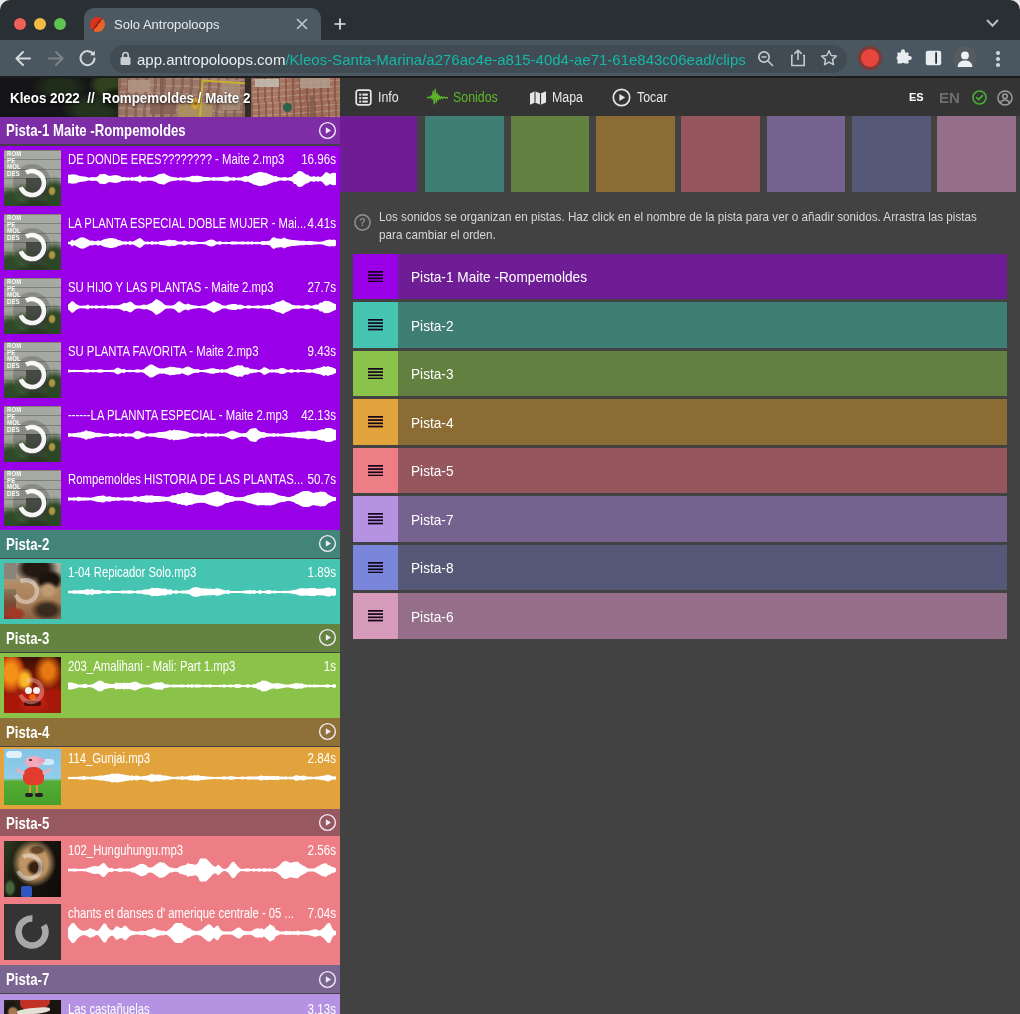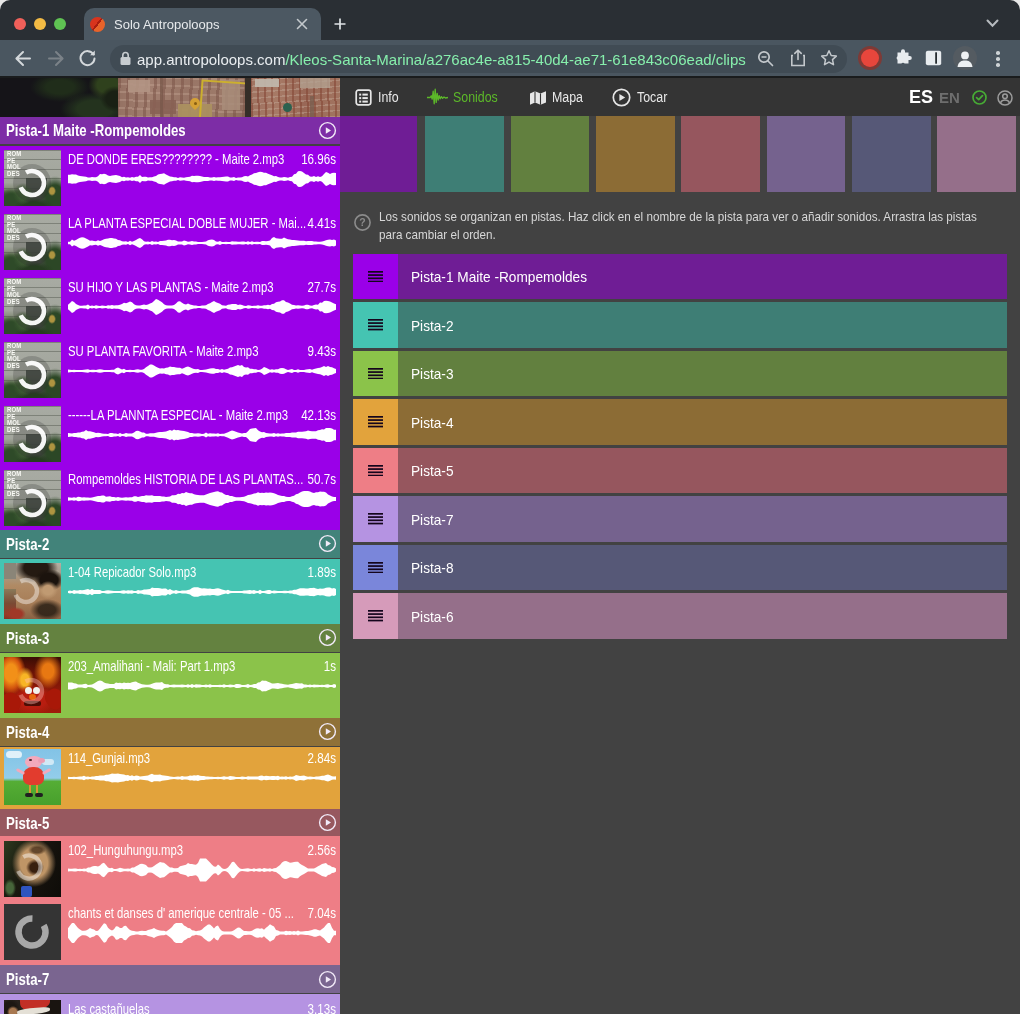--- a/index.html
+++ b/index.html
@@ -39,21 +39,21 @@
   </svg>
 <svg class="abs" style="left:78px;top:49px" width="19" height="19" viewBox="0 0 19 19">
     <path d="M15.5 5.5 A7 7 0 1 0 16.5 9.5" fill="none" stroke="#d4d8db" stroke-width="2" stroke-linecap="round"></path>
     <path d="M16.8 1.5 V6.2 H12.1 Z" fill="#d4d8db"></path>
   </svg>
 <div class="abs" style="left:110px;top:44.5px;width:737px;height:28.5px;border-radius:14.5px;background:#404b54"></div>
 <svg class="abs" style="left:119px;top:51px" width="13" height="15" viewBox="0 0 13 15">
     <rect x="1.5" y="6" width="10" height="8" rx="1.5" fill="#c7ccd0"></rect>
     <path d="M3.8 6 V4.2 A2.7 2.7 0 0 1 9.2 4.2 V6" fill="none" stroke="#c7ccd0" stroke-width="1.6"></path>
   </svg>
-<div class="abs" style="left:137px;top:50.5px;font-size:15px;color:#e9edf0;white-space:nowrap">app.antropoloops.com<span style="color:#86efac">/Kleos-Santa-Marina/a276ac4e-a815-40d4-ae71-61e843c06ead/clips</span></div>
+<div class="abs" style="left:137px;top:50.5px;font-size:15px;color:#e9edf0;white-space:nowrap">app.antropoloops.com<span style="color:#14b8a6">/Kleos-Santa-Marina/a276ac4e-a815-40d4-ae71-61e843c06ead/clips</span></div>
 <svg class="abs" style="left:757px;top:50px" width="17" height="17" viewBox="0 0 17 17">
     <circle cx="7" cy="7" r="5.2" fill="none" stroke="#c3c8cc" stroke-width="1.7"></circle>
     <path d="M11 11 L15.5 15.5" stroke="#c3c8cc" stroke-width="1.7" stroke-linecap="round"></path>
     <path d="M4.5 7 H9.5" stroke="#c3c8cc" stroke-width="1.5"></path>
   </svg>
 <svg class="abs" style="left:790px;top:49px" width="16" height="18" viewBox="0 0 16 18">
     <path d="M3 6.5 H1.8 V16.5 H14.2 V6.5 H13" fill="none" stroke="#c3c8cc" stroke-width="1.6"></path>
     <path d="M8 1.5 V10.5 M8 1.2 L4.8 4.4 M8 1.2 L11.2 4.4" fill="none" stroke="#c3c8cc" stroke-width="1.6" stroke-linecap="round"></path>
   </svg>
 <svg class="abs" style="left:820px;top:49px" width="18" height="18" viewBox="0 0 18 18">
@@ -93,20 +93,21 @@
 <div class="abs" style="left:190px;top:20px;width:10px;height:10px;border-radius:50% 50% 50% 0;transform:rotate(-45deg);background:#f2b73a"></div>
 <div class="abs" style="left:193.5px;top:23.5px;width:3px;height:3px;border-radius:50%;background:#9a6a12"></div>
 <div class="abs" style="left:245px;top:0;width:6px;height:39px;background:#3c342c"></div>
 <div class="abs" style="left:251px;top:0;width:89px;height:39px;background:linear-gradient(90deg,#b5826d 0%,#bd8a72 30%,#ad7560 60%,#b8846c 100%)"></div>
 <div class="abs" style="left:251px;top:0;width:89px;height:39px;background:repeating-linear-gradient(88deg,rgba(150,80,60,.6) 0 2px,rgba(0,0,0,0) 2px 7px),repeating-linear-gradient(-4deg,rgba(220,190,170,.45) 0 1.5px,rgba(0,0,0,0) 1.5px 6px)"></div>
 <div class="abs" style="left:255px;top:1px;width:24px;height:8px;background:#d9cfc0;opacity:.95"></div>
 <div class="abs" style="left:300px;top:0px;width:30px;height:10px;background:#cbb7a2;opacity:.8"></div>
 <div class="abs" style="left:283px;top:25px;width:9px;height:9px;border-radius:50%;background:#2f6e58"></div>
 <div class="abs" style="left:310px;top:18px;width:4px;height:21px;background:#8a6a58;opacity:.8"></div>
 <div class="abs" style="left:0;top:0;width:340px;height:39px;background:rgba(10,10,14,.12)"></div>
+<div class="abs" style="left:10px;top:50%;transform:translateY(-50%);font-size:15px;font-weight:bold;color:#fff;white-space:nowrap;text-shadow:0 1px 3px rgba(0,0,0,.9)"><span style="display:inline-block;transform:scaleX(.89);transform-origin:0 50%">Kleos 2022&nbsp; <span style="font-weight:600">//</span>&nbsp; Rompemoldes / Maite 2</span></div>
 </div>
 <div class="abs" style="left:355px;top:89px"><svg width="17" height="17" viewBox="0 0 17 17">
       <rect x="1.2" y="1.2" width="14.6" height="14.6" rx="2.2" fill="none" stroke="#e6e6e6" stroke-width="1.7"></rect>
       <rect x="4.2" y="4.6" width="2" height="2" fill="#e6e6e6"></rect>
       <rect x="7.4" y="4.6" width="5.4" height="2" fill="#e6e6e6"></rect>
       <rect x="4.2" y="8.1" width="2" height="2" fill="#e6e6e6"></rect>
       <rect x="7.4" y="8.1" width="5.4" height="2" fill="#e6e6e6"></rect>
       <rect x="4.2" y="11.6" width="2" height="2" fill="#e6e6e6"></rect>
       <rect x="7.4" y="11.6" width="5.4" height="2" fill="#e6e6e6"></rect>
     </svg></div>
@@ -118,21 +119,21 @@
 <div class="abs" style="left:529px;top:89.5px"><svg width="18" height="16" viewBox="0 0 18 16">
       <path d="M1 3.5 L6 1.2 L11.5 3.5 L17 1.2 V12.5 L11.5 14.8 L6 12.5 L1 14.8 Z" fill="#e6e6e6"></path>
       <path d="M6 1.2 V12.5 M11.5 3.5 V14.8" stroke="#343434" stroke-width="1.1" fill="none"></path>
     </svg></div>
 <div class="navlbl" style="left:551.5px;top:97px;transform:translateY(-50%) scaleX(.8)">Mapa</div>
 <div class="abs" style="left:612px;top:88px"><svg width="19" height="19" viewBox="0 0 19 19">
       <circle cx="9.5" cy="9.5" r="8.2" fill="none" stroke="#e6e6e6" stroke-width="1.7"></circle>
       <path d="M7.4 5.9 L13.2 9.5 L7.4 13.1 Z" fill="#e6e6e6"></path>
     </svg></div>
 <div class="navlbl" style="left:637px;top:97px;transform:translateY(-50%) scaleX(.8)">Tocar</div>
-<div class="abs" style="left:909px;top:97px;transform:translateY(-50%);font-size:18px;font-weight:bold;color:#fff">ES</div>
+<div class="abs" style="left:909px;top:97px;transform:translateY(-50%);font-size:11px;font-weight:bold;color:#fff">ES</div>
 <div class="abs" style="left:939px;top:97px;transform:translateY(-50%);font-size:15px;font-weight:bold;color:#6e6e6e">EN</div>
 <div class="abs" style="left:972px;top:90px"><svg width="15" height="15" viewBox="0 0 15 15">
       <circle cx="7.5" cy="7.5" r="6.5" fill="none" stroke="#47ab35" stroke-width="1.7"></circle>
       <path d="M4.6 7.7 L6.7 9.7 L10.5 5.7" fill="none" stroke="#47ab35" stroke-width="1.7" stroke-linecap="round" stroke-linejoin="round"></path>
     </svg></div>
 <div class="abs" style="left:997px;top:89.5px"><svg width="16" height="16" viewBox="0 0 16 16">
       <circle cx="8" cy="8" r="7" fill="none" stroke="#9c9c9c" stroke-width="1.5"></circle>
       <circle cx="8" cy="6.3" r="2.3" fill="none" stroke="#9c9c9c" stroke-width="1.5"></circle>
       <path d="M3.4 12.8 C4.5 10.6 6.2 10 8 10 C9.8 10 11.5 10.6 12.6 12.8" fill="none" stroke="#9c9c9c" stroke-width="1.5"></path>
     </svg></div>

